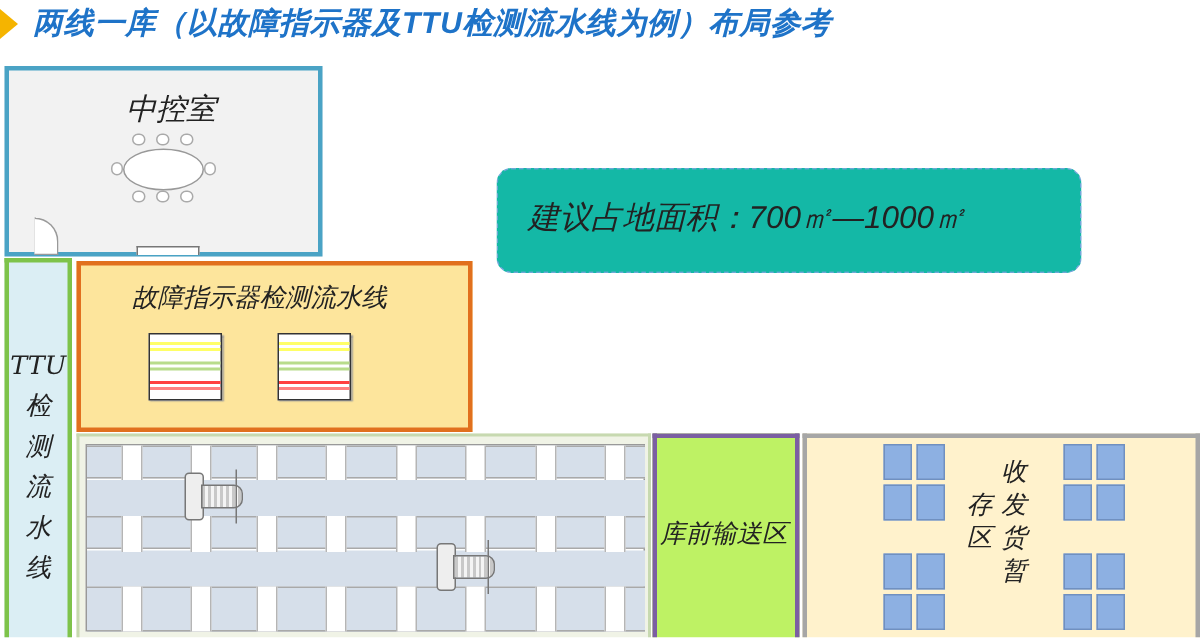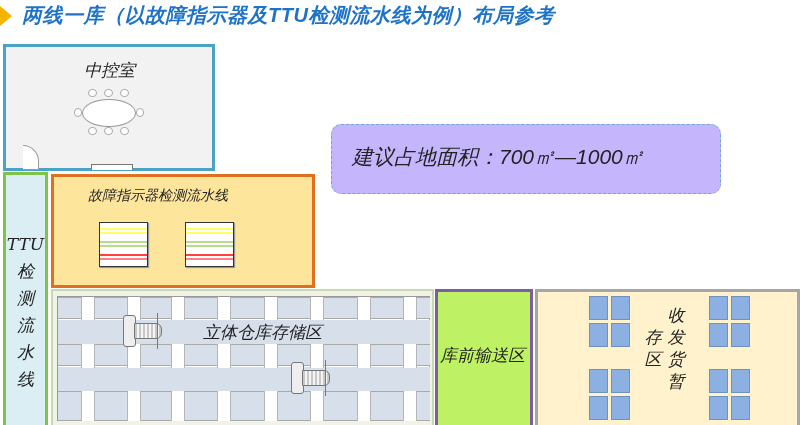--- a/index.html
+++ b/index.html
@@ -8,43 +8,43 @@
   .abs { position: absolute; font-style: italic; }
 
   
   .title-arrow { left: 0; top: 6px; width: 0; height: 0;
     border-top: 10px solid transparent; border-bottom: 10px solid transparent; border-left: 12px solid #f5b400; }
   .title { left: 22px; top: 2px; font-family: "Liberation Sans", "DejaVu Sans", sans-serif; font-weight: bold;
     font-size: 20px; color: #1e73c8; letter-spacing: 0.5px; white-space: nowrap; }
 
   
   .control-room { left: 3px; top: 44px; width: 212px; height: 127px; background: #f2f2f2; border: 3px solid #4aa3c5; }
-  .control-room .label { position: absolute; left: 78px; top: 12px; font-size: 17px; color: #222; }
+  .control-room .label { position: absolute; left: 78px; top: 12px; font-size: 20px; color: #222; }
   .table-set { position: absolute; left: 70px; top: 42px; width: 66px; height: 46px; }
   .conf-table { position: absolute; left: 6px; top: 10px; width: 54px; height: 28px; border: 1px solid #999;
     border-radius: 50%; background: #fff; }
   .chair { position: absolute; width: 9px; height: 8px; border: 1px solid #aaa; background: #fff; border-radius: 4px; }
   .door-leaf { position: absolute; left: 17px; top: 98px; width: 16px; height: 25px; border: 1px solid #999;
     border-left: none; border-top-right-radius: 16px; background: #fff; }
   .door-line { position: absolute; left: 17px; top: 98px; width: 1px; height: 25px; background: #999; }
   .window-mark { position: absolute; left: 85px; top: 117px; width: 42px; height: 6px; border: 1px solid #777; border-bottom: none; background: #fff; }
 
   
-  .area-note { left: 331px; top: 124px; width: 390px; height: 70px; border: 1.5px dashed #6fa7d8;
-    border-radius: 10px; background: #c4b5fd; text-align: center; }
+  .area-note { left: 331px; top: 112px; width: 390px; height: 70px; border: 1.5px dashed #6fa7d8;
+    border-radius: 10px; background: #14b8a6; text-align: center; }
   .area-note .txt { position: absolute; left: 20px; top: 18px; font-family: "Liberation Sans", "DejaVu Sans", sans-serif;
     font-size: 21px; color: #222; white-space: nowrap; }
 
   
   .ttu { left: 3px; top: 172px; width: 45px; height: 253px; background: #dbeef4; border: 3px solid #7ec34a; border-bottom: none; }
   .ttu .vtxt { position: absolute; left: 0; width: 39px; top: 58px; text-align: center; font-size: 17px; line-height: 23px; color: #222; }
 
   
   .fault-line { left: 51px; top: 174px; width: 264px; height: 114px; background: #fde59c; border: 3px solid #e1701e; }
-  .fault-line .label { position: absolute; left: 34px; top: 10px; font-size: 14px; color: #222; white-space: nowrap; }
+  .fault-line .label { position: absolute; left: 34px; top: 10px; font-size: 17px; color: #222; white-space: nowrap; }
   .station { position: absolute; top: 45px; width: 49px; height: 45px; background: #fff; border: 1px solid #333;
     box-shadow: 1px 1px 1px #999; }
   .stripe { position: absolute; left: 0; right: 0; height: 2px; }
 
   
   .storage { left: 51px; top: 289px; width: 383px; height: 136px; background: #f0f3e6; border: 2px solid #c7d9b0; border-bottom: none; }
   .storage-inner { position: absolute; left: 4px; top: 5px; width: 373px; height: 125px; background: #fff; border: 1px solid #999; }
   .rack-row { position: absolute; left: 0; width: 372px; height: 22px; background: #d6dfea; border-top: 1px solid #a9a9a9; border-bottom: 1px solid #a9a9a9; }
   .aisle-row { position: absolute; left: 0; width: 372px; height: 24px; background: #d6dfea; }
   .col-gap { position: absolute; width: 14px; background: #fff; border-left: 1px solid #b5b5b5; border-right: 1px solid #b5b5b5; }
@@ -163,21 +163,20 @@
       <div class="head"></div>
         <div class="body"></div>
         <div class="mast"></div>
     </div>
     <div class="stacker" style="left:230px;top:63px">
       <div class="head"></div>
         <div class="body"></div>
         <div class="mast"></div>
     </div>
   </div>
-  <div class="label">立体仓库存储区</div>
 </div>
 
 <div class="abs conveyor">
   <div class="label">库前输送区</div>
 </div>
 
 <div class="abs temp-storage">
 
   <div class="pallet" style="left:51px;top:4px"></div>
   <div class="pallet" style="left:73px;top:4px"></div>

